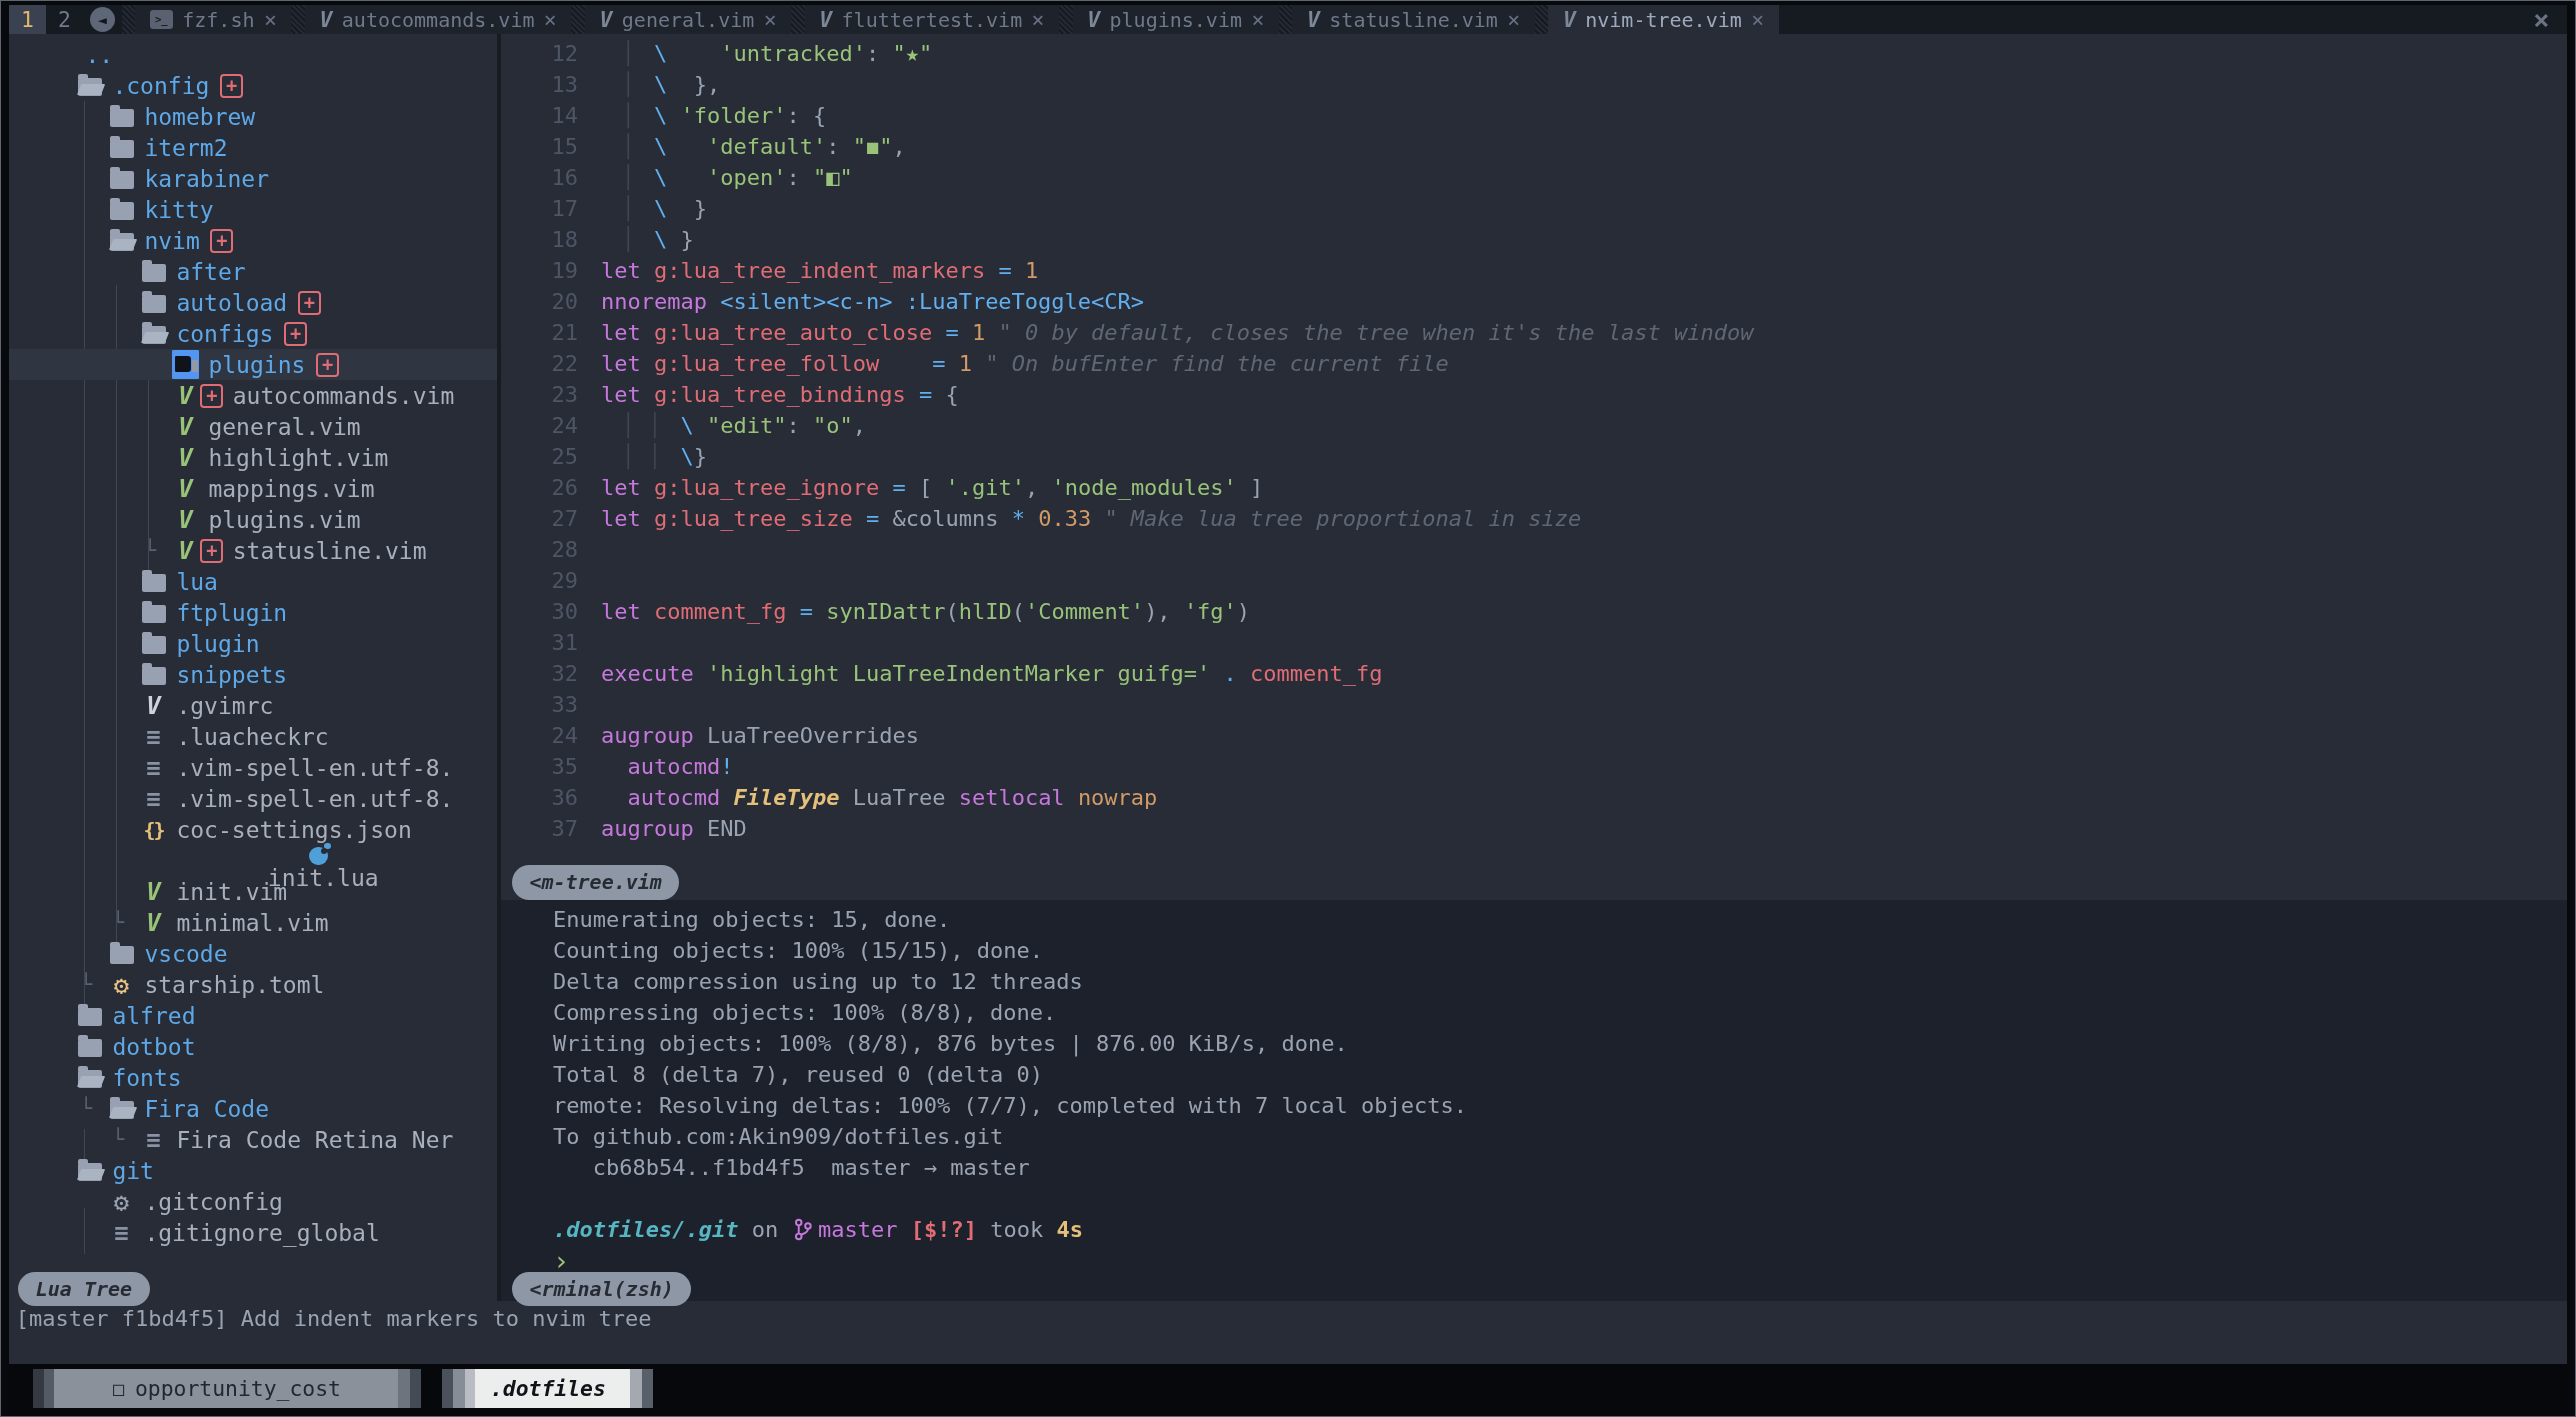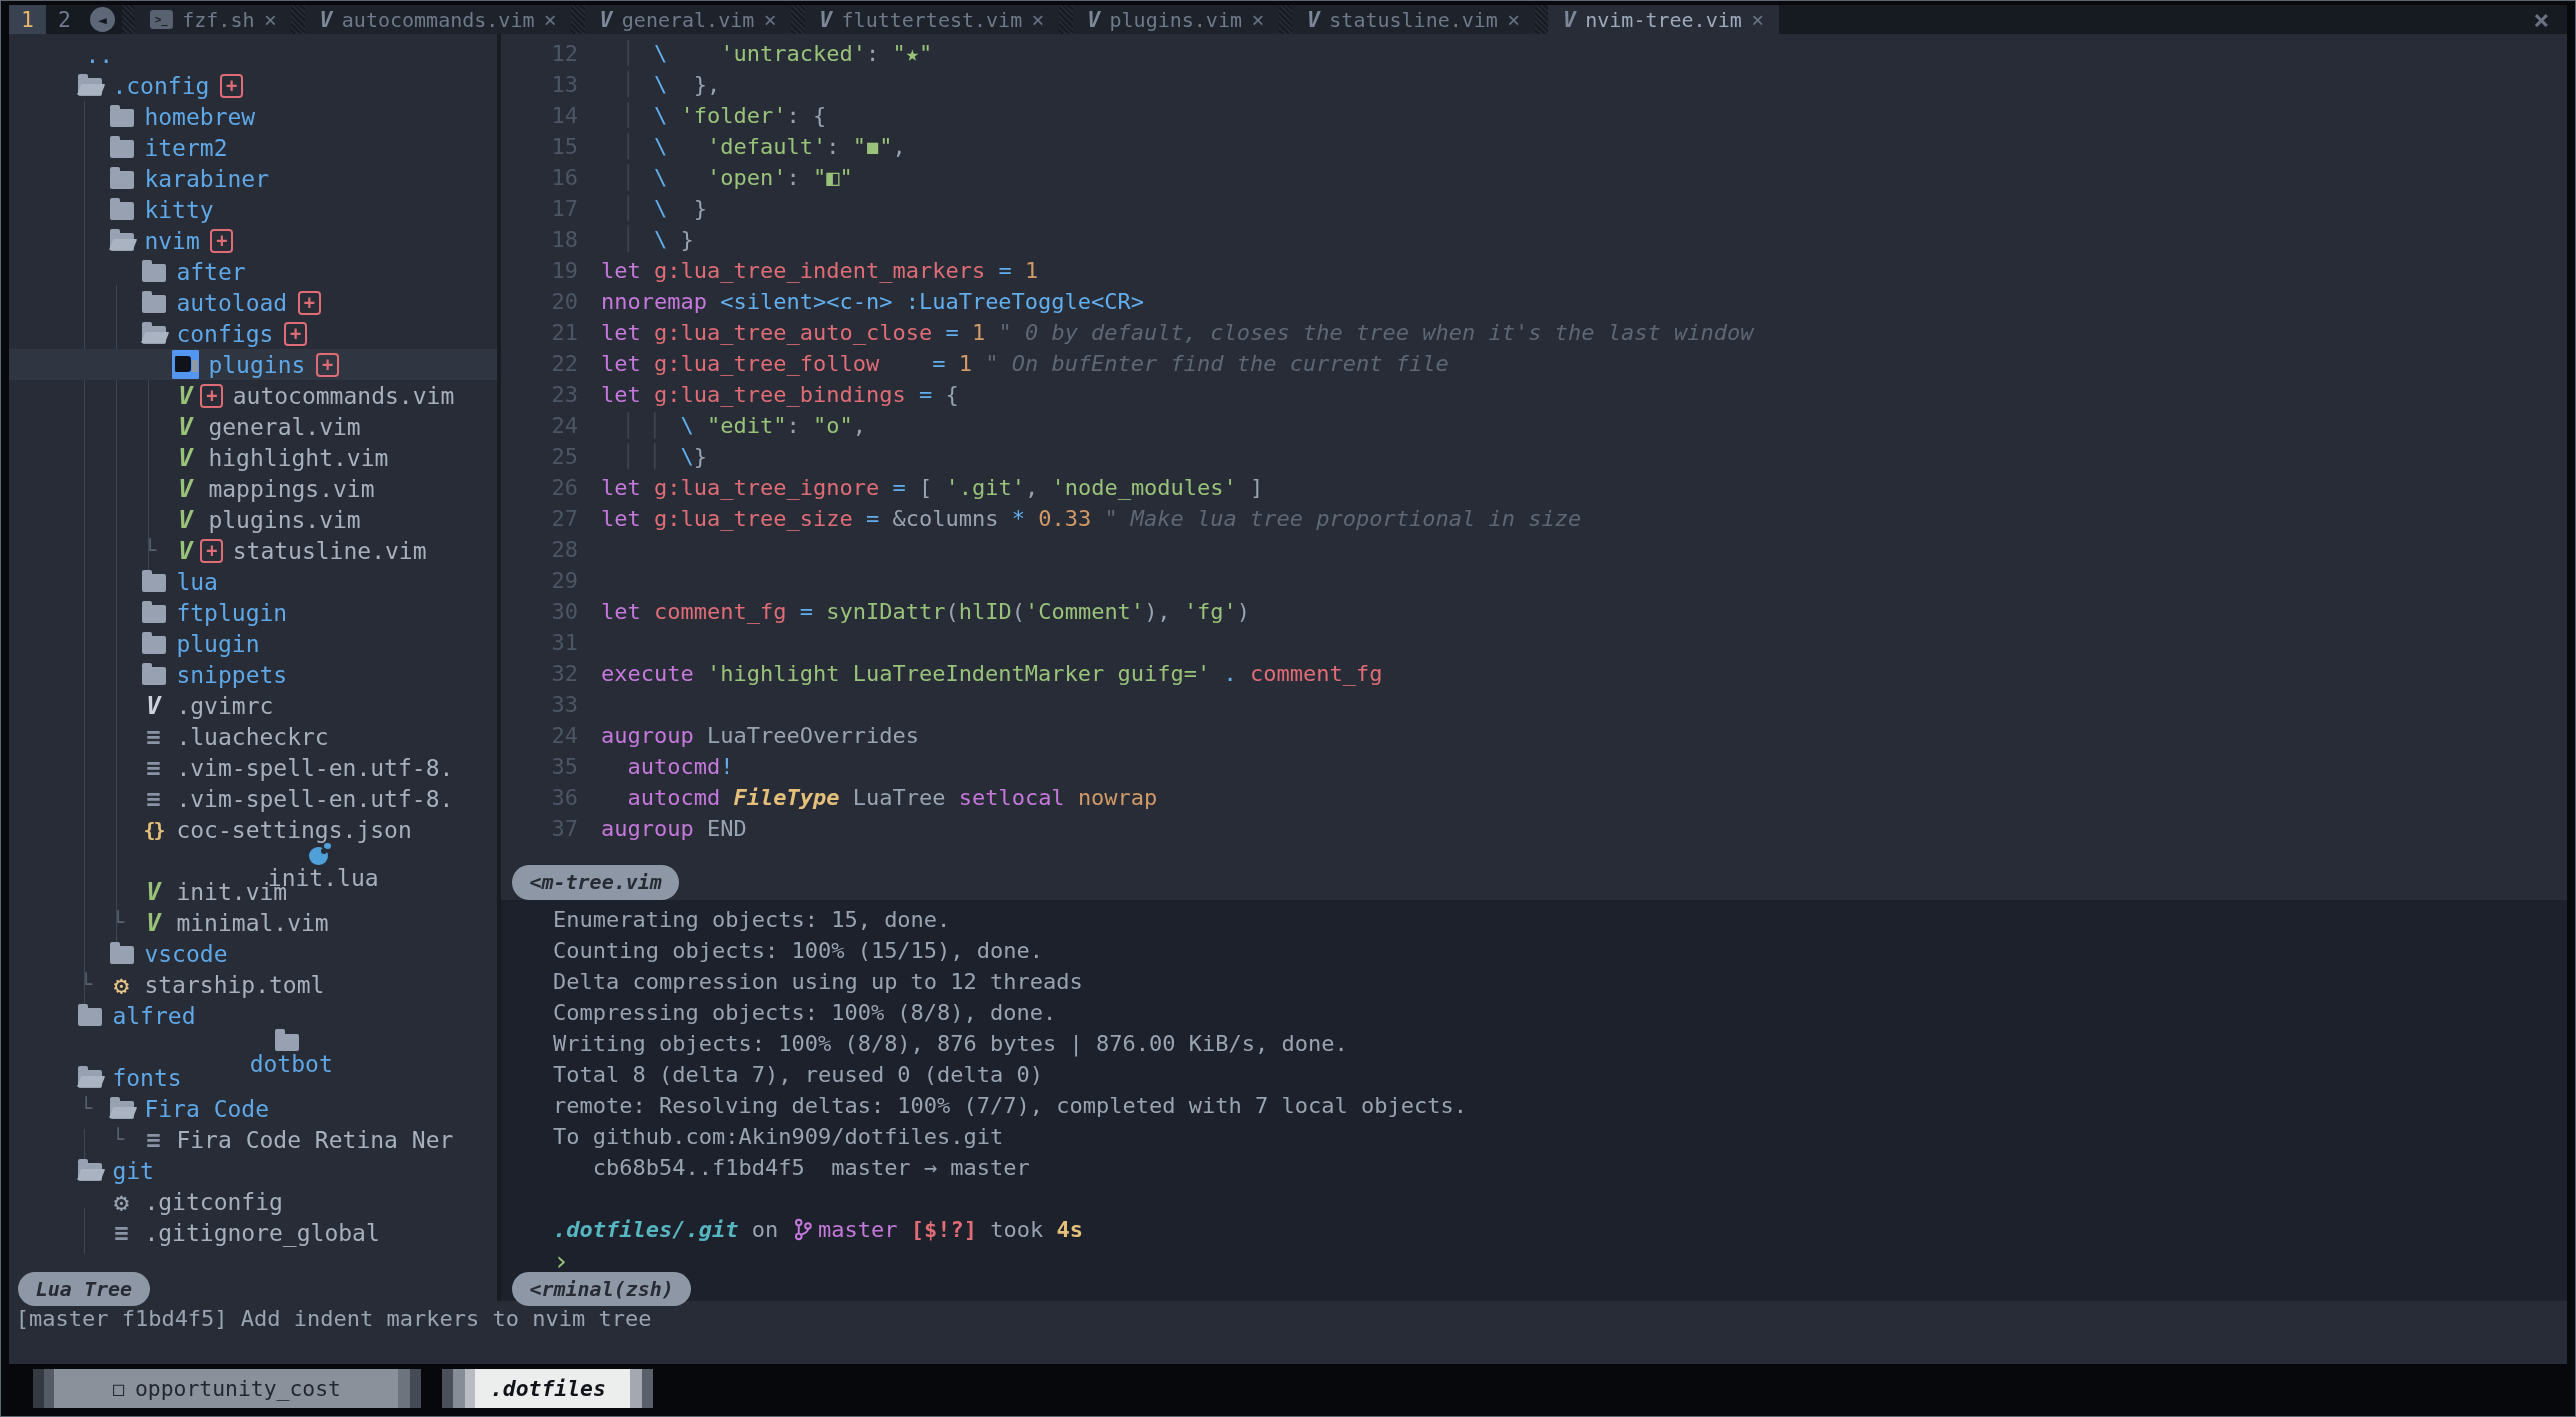--- a/index.html
+++ b/index.html
@@ -369,21 +369,21 @@
             <span class="i-gear-y">⚙</span>
           </span>
           <span class="label lbl-file">starship.toml</span>
         </div>
         <div class="trow" style="padding-left: 67px;">
           <span class="ticon">
             <span class="i-folder"></span>
           </span>
           <span class="label lbl-dir">alfred</span>
         </div>
-        <div class="trow" style="padding-left: 67px; flex-direction: column;">
+        <div class="trow" style="padding-left: 67px;">
           <span class="ticon">
             <span class="i-folder"></span>
           </span>
           <span class="label lbl-dir">dotbot</span>
         </div>
         <div class="trow" style="padding-left: 67px;">
           <span class="ticon">
             <span class="i-folder-open"></span>
           </span>
           <span class="label lbl-dir">fonts</span>

